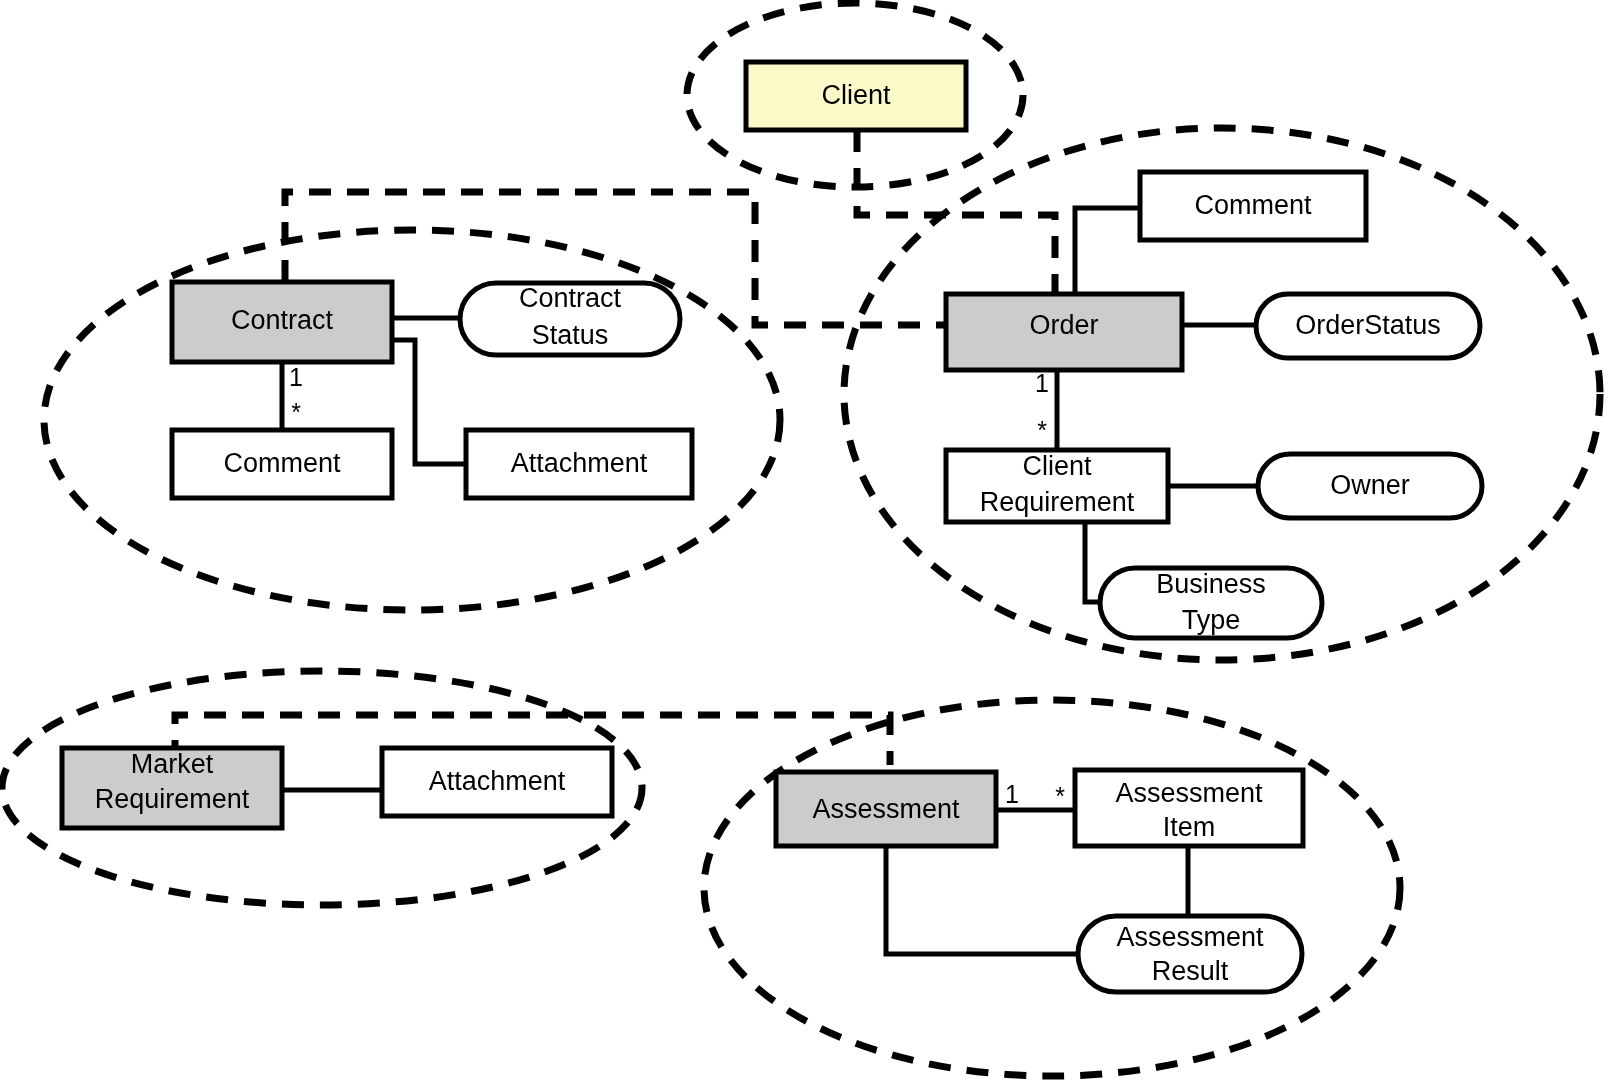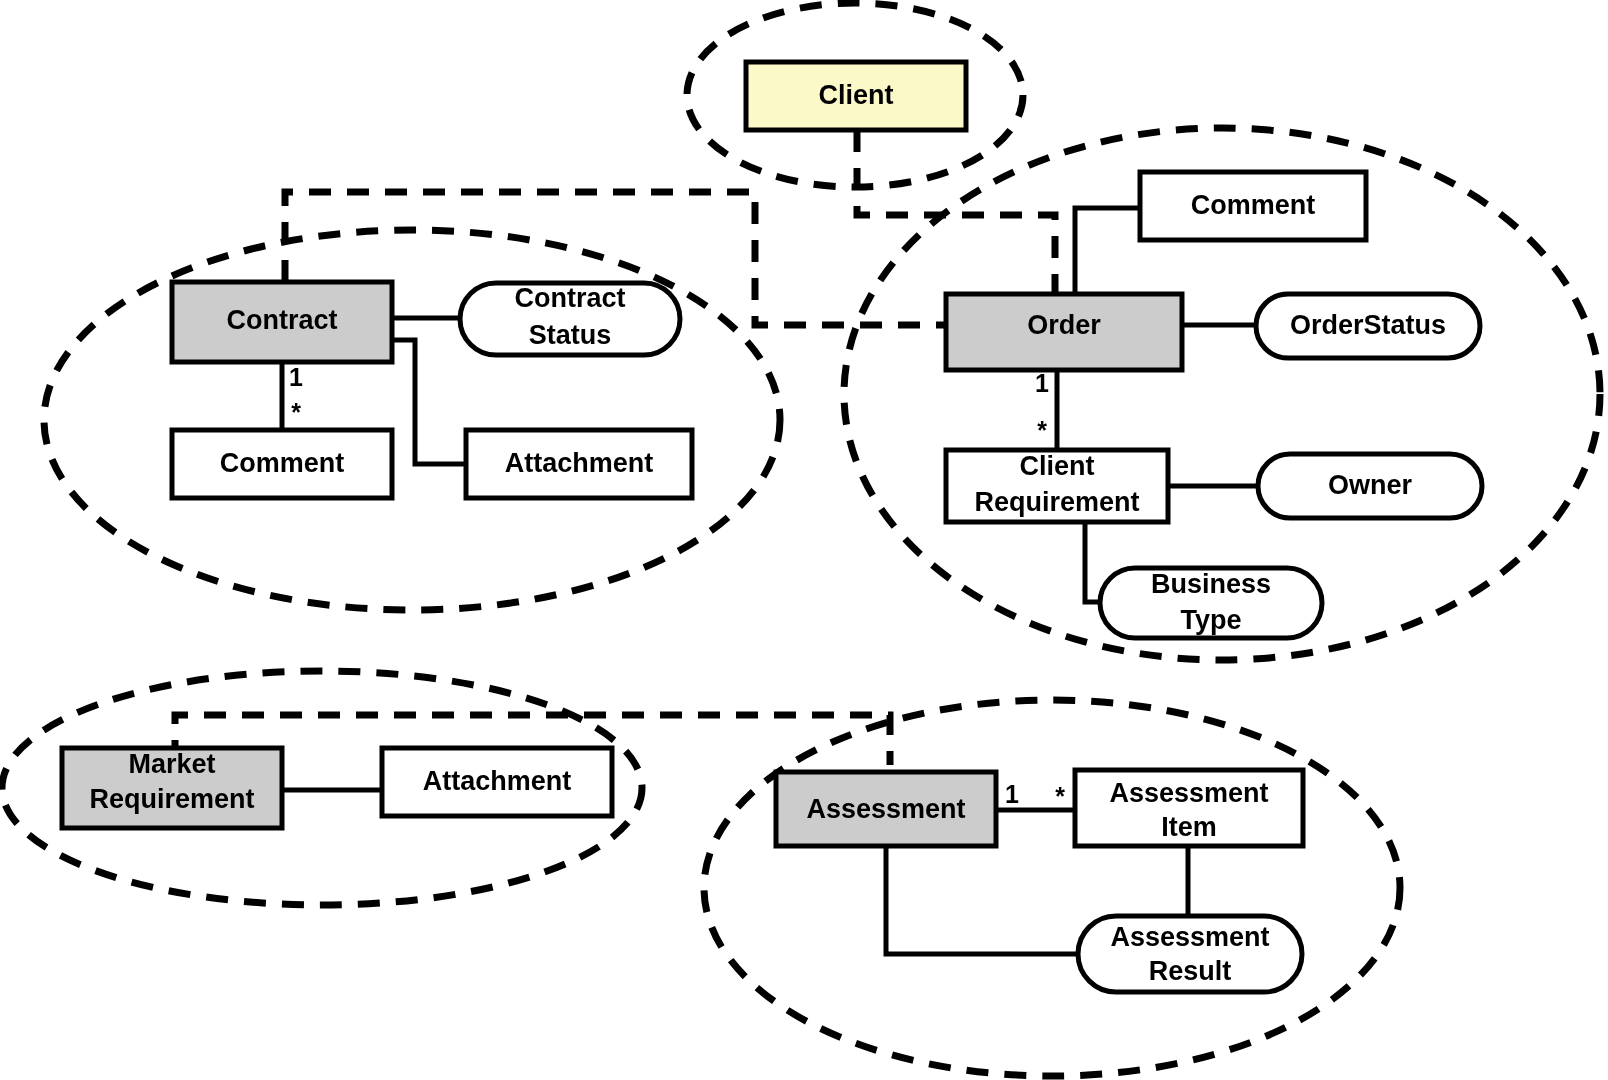--- a/index.html
+++ b/index.html
@@ -1,18 +1,18 @@
 <!DOCTYPE html>
 <html><head>
 <meta charset="utf-8">
 <style>
   html,body{margin:0;padding:0;background:#ffffff;}
   body{width:1608px;height:1080px;overflow:hidden;
        font-family:"Liberation Sans","DejaVu Sans",sans-serif;}
-  #canvas{position:relative;width:1608px;height:869px;font-weight:bold;}
+  #canvas{position:relative;width:1608px;height:869px;}
   svg{display:block;}
   .ent-text{font-family:"Liberation Sans","DejaVu Sans",sans-serif;
             font-size:27px;fill:#000000;text-anchor:middle;
             dominant-baseline:middle;}
   .mult-text{font-family:"Liberation Sans","DejaVu Sans",sans-serif;
              font-size:25px;fill:#000000;text-anchor:middle;
              dominant-baseline:middle;}
 </style>
 </head>
 <body>

